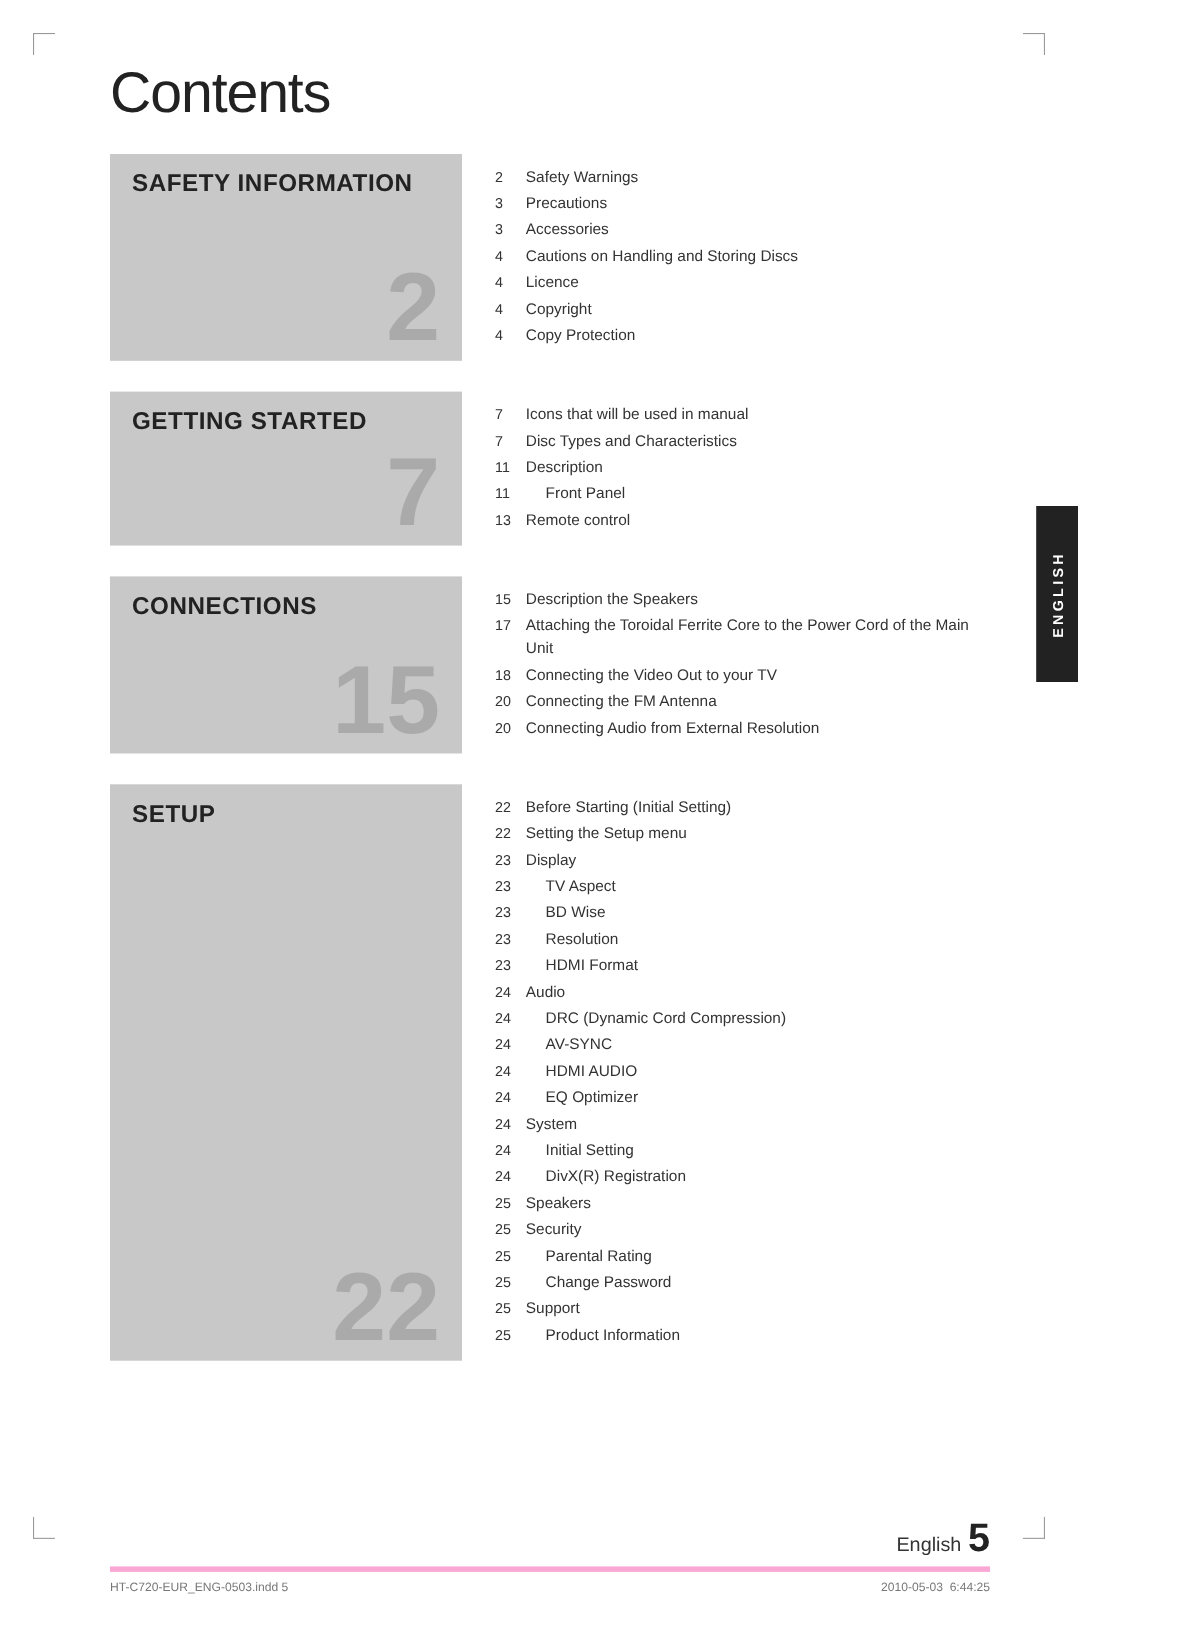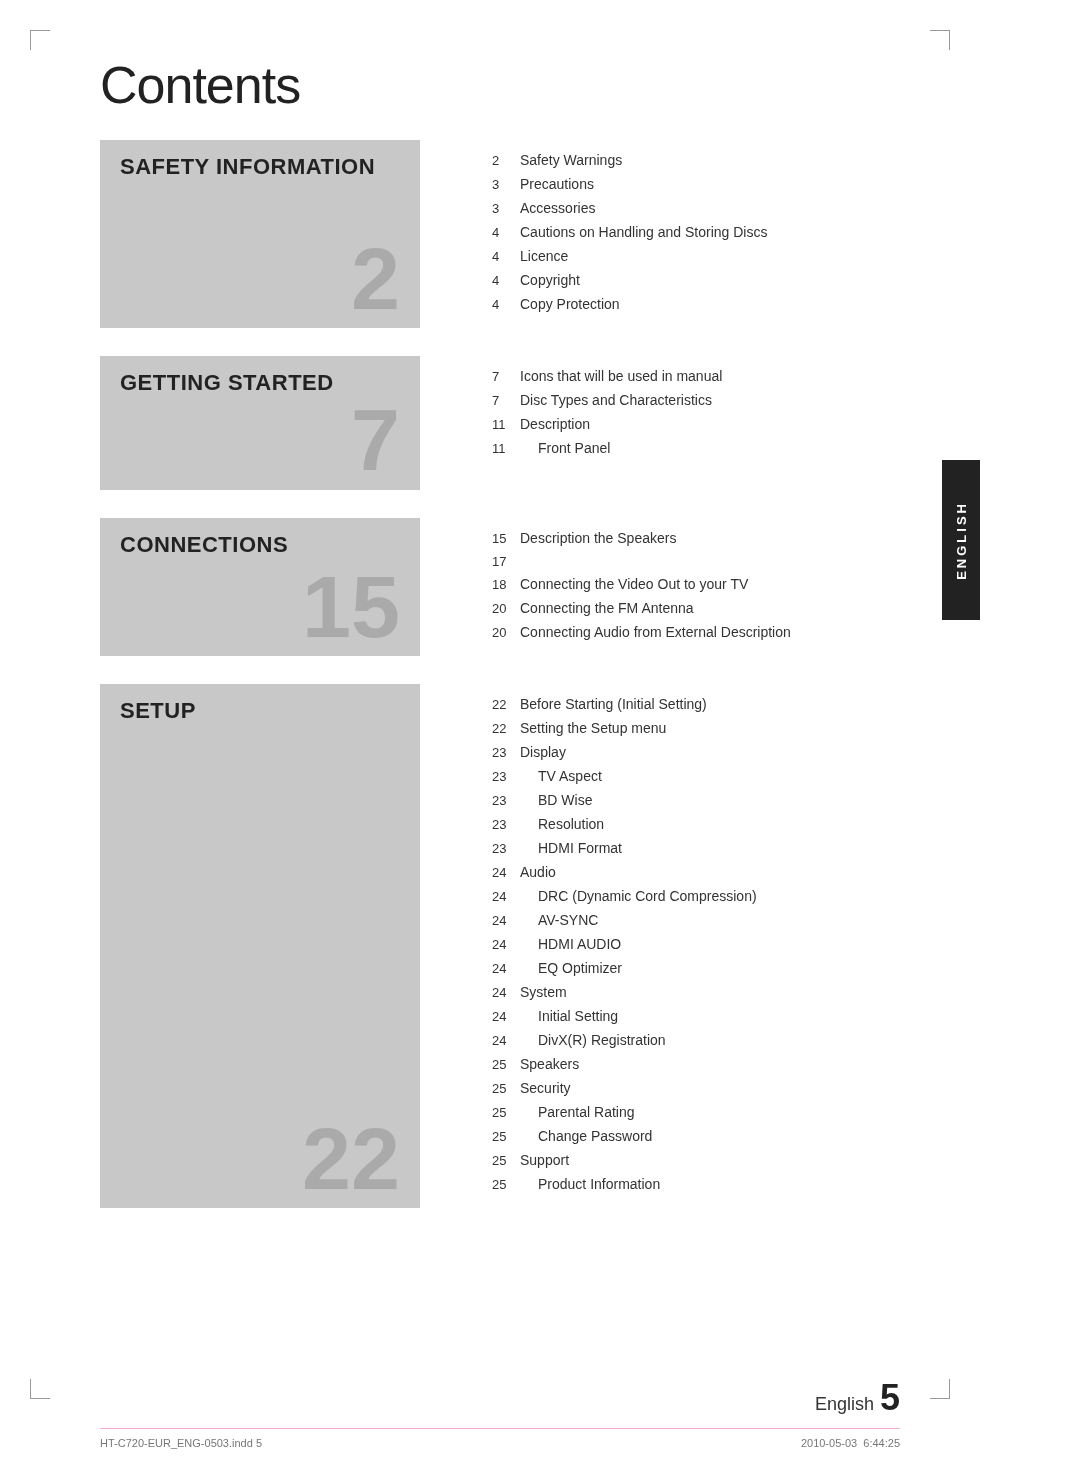--- a/index.html
+++ b/index.html
@@ -51,21 +51,20 @@
       top: 140px;
       left: 100px;
       right: 80px;
     }
 
     
     .section-block {
       display: flex;
       margin-bottom: 28px;
       align-items: stretch;
-      gap: 42px;
     }
 
     .section-label-box {
       width: 320px;
       min-width: 320px;
       background: #c8c8c8;
       display: flex;
       flex-direction: column;
       justify-content: space-between;
       padding: 14px 20px 10px 20px;
@@ -148,21 +147,21 @@
 
     
     .footer {
       position: absolute;
       bottom: 30px;
       left: 100px;
       right: 80px;
       display: flex;
       justify-content: space-between;
       align-items: center;
-      border-top: 1px solid #f9a8d4;
+      border-top: 5px solid #f9a8d4;
       padding-top: 8px;
     }
 
     .footer-left {
       font-size: 11px;
       color: #777;
     }
 
     .footer-right {
       font-size: 11px;
@@ -258,46 +257,51 @@
             <span class="toc-text">Disc Types and Characteristics</span>
           </div>
           <div class="toc-entry">
             <span class="toc-page">11</span>
             <span class="toc-text">Description</span>
           </div>
           <div class="toc-entry">
             <span class="toc-page">11</span>
             <span class="toc-text indented">Front Panel</span>
           </div>
+          <div class="toc-entry">
+            <span class="toc-page">13</span>
+            <span class="toc-text">Remote control</span>
+          </div>
         </div>
       </div>
       <div class="section-block">
         <div class="section-label-box">
           <div class="section-title">CONNECTIONS</div>
           <div class="section-number">15</div>
         </div>
         <div class="section-items">
           <div class="toc-entry">
             <span class="toc-page">15</span>
             <span class="toc-text">Description the Speakers</span>
           </div>
           <div class="toc-entry">
             <span class="toc-page">17</span>
+            <span class="toc-text">Attaching the Toroidal Ferrite Core to the Power Cord of the Main Unit</span>
           </div>
           <div class="toc-entry">
             <span class="toc-page">18</span>
             <span class="toc-text">Connecting the Video Out to your TV</span>
           </div>
           <div class="toc-entry">
             <span class="toc-page">20</span>
             <span class="toc-text">Connecting the FM Antenna</span>
           </div>
           <div class="toc-entry">
             <span class="toc-page">20</span>
-            <span class="toc-text">Connecting Audio from External Description</span>
+            <span class="toc-text">Connecting Audio from External Resolution</span>
           </div>
         </div>
       </div>
       <div class="section-block">
         <div class="section-label-box">
           <div class="section-title">SETUP</div>
           <div class="section-number">22</div>
         </div>
         <div class="section-items">
           <div class="toc-entry">

